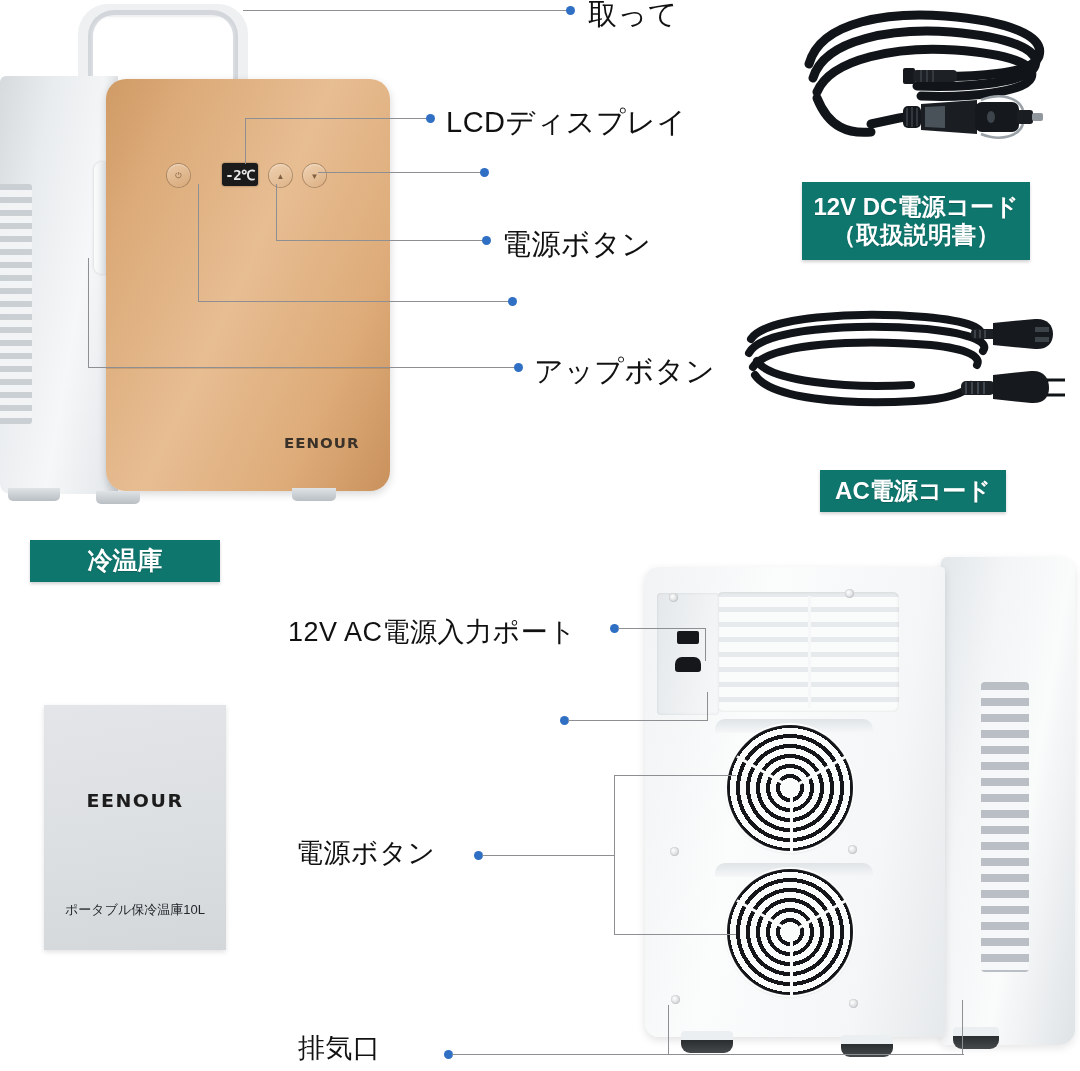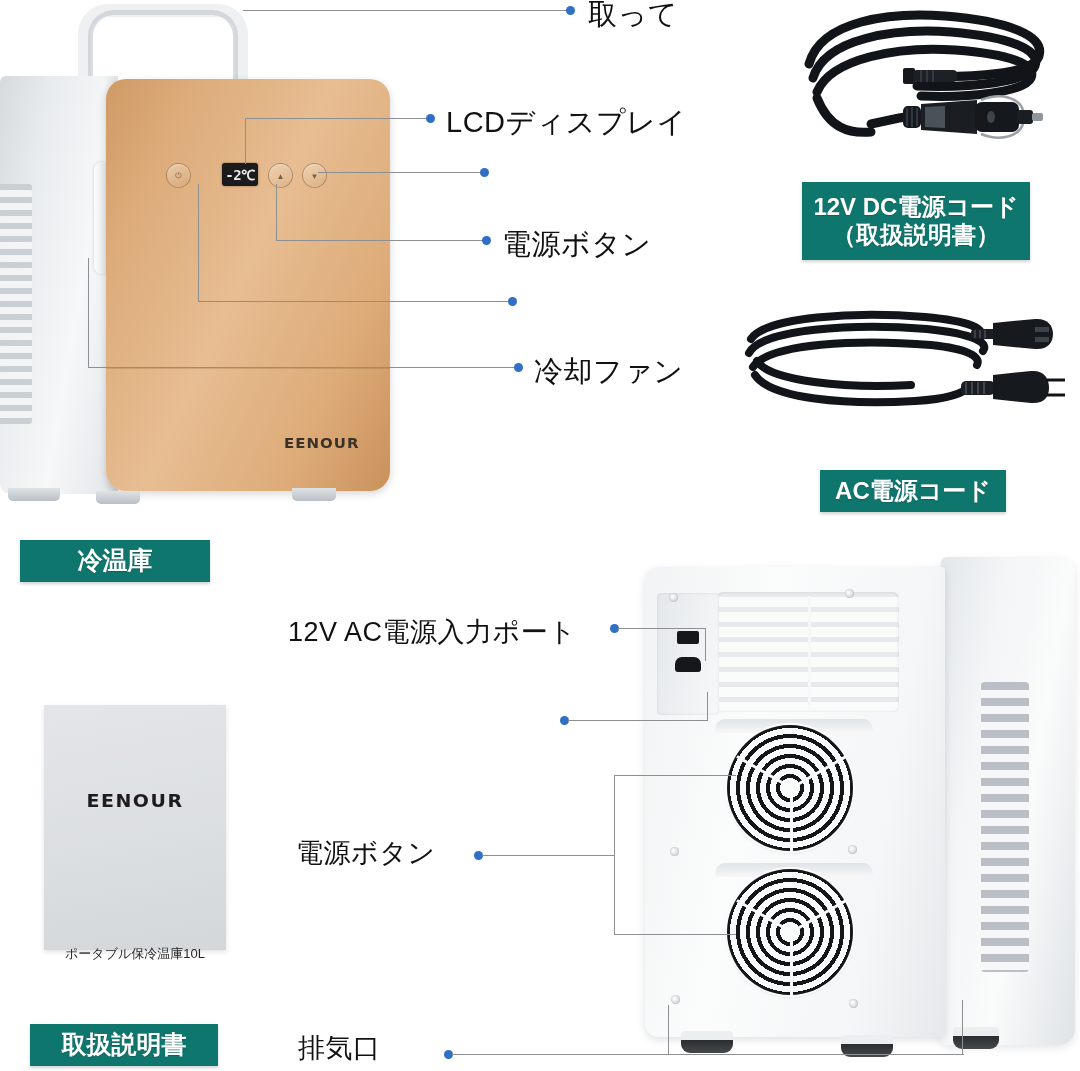--- a/index.html
+++ b/index.html
@@ -224,21 +224,21 @@
     background:linear-gradient(170deg,#e3e5e8 0%,#dcdfe2 55%,#d4d7da 100%);
     box-shadow:0 2px 5px rgba(0,0,0,.12);
   }
   .manual-brand{
     position:absolute;left:0;right:0;top:84px;text-align:center;
     font-size:19px;font-weight:bold;letter-spacing:1.5px;color:#1c1c1c;
     font-family:"DejaVu Sans",sans-serif;transform:scaleY(.95);
   }
   .manual-sub{
     position:absolute;left:0;right:0;top:196px;text-align:center;
-    font-size:13px;color:#23262a;margin-top:44px;
+    font-size:13px;color:#23262a;
   }
 </style>
 </head>
 <body>
 
 <div id="stage">
 
   <div class="abs" id="fridgeFront">
     <div class="handle-outer"></div>
     <div class="handle-shade"></div>
@@ -287,21 +287,21 @@
   <div class="ldot" style="left:482px;top:236px;"></div>
   <div class="callout" style="left:502px;top:225px;">電源ボタン</div>
 
   <div class="lline v" style="left:198px;top:184px;height:118px;"></div>
   <div class="lline h" style="left:198px;top:301px;width:312px;"></div>
   <div class="ldot" style="left:508px;top:297px;"></div>
 
   <div class="lline v" style="left:88px;top:258px;height:110px;"></div>
   <div class="lline h" style="left:88px;top:367px;width:428px;"></div>
   <div class="ldot" style="left:514px;top:363px;"></div>
-  <div class="callout" style="left:534px;top:352px;">冷却ファン</div>
+  <div class="callout" style="left:534px;top:352px;">アップボタン</div>
 
   <div class="abs" id="dcCord">
     <svg width="262" height="160" viewBox="0 0 262 160">
       <g fill="none" stroke="#111418" stroke-linecap="round">
         <path d="M14 58 C 26 14, 96 6, 150 10 C 214 15, 250 30, 244 50 C 238 68, 180 72, 120 70" stroke-width="9"></path>
         <path d="M18 72 C 30 32, 100 22, 156 26 C 216 31, 246 44, 240 60 C 234 76, 178 82, 122 80" stroke-width="9"></path>
         <path d="M22 86 C 36 52, 104 40, 160 44 C 214 48, 242 58, 236 72 C 230 86, 176 92, 126 90" stroke-width="9"></path>
         <path d="M22 92 C 34 122, 54 128, 76 126" stroke-width="9"></path>
       </g>
       <rect x="108" y="62" width="12" height="16" rx="2" fill="#15181c"></rect>
@@ -364,34 +364,31 @@
         <line x1="312" y1="75" x2="330" y2="75"></line>
         <line x1="312" y1="90" x2="330" y2="90"></line>
       </g>
     </svg>
   </div>
 
   <div class="badge" style="left:820px;top:470px;width:186px;height:42px;font-size:24px;">
     <span>AC電源コード</span>
   </div>
 
-  <div class="badge" style="left:20px;top:540px;width:190px;height:42px;font-size:25px;">
+  <div class="badge" style="left:30px;top:540px;width:190px;height:42px;font-size:25px;">
     <span>冷温庫</span>
   </div>
 
   <div class="abs" id="manual">
     <div class="manual-page">
       <div class="manual-brand">EENOUR</div>
       <div class="manual-sub">ポータブル保冷温庫10L</div>
     </div>
   </div>
 
-  <div class="badge" style="left:30px;top:1024px;width:188px;height:42px;font-size:25px;">
-    <span>取扱説明書</span>
-  </div>
 
   <div class="abs" id="fridgeRear">
     <div class="rear-side">
       <div class="rear-side-vents"></div>
     </div>
 
     <div class="rear-face">
       <div class="top-grille"></div>
       <div class="port-panel"></div>
       <div class="port-dc"></div>

